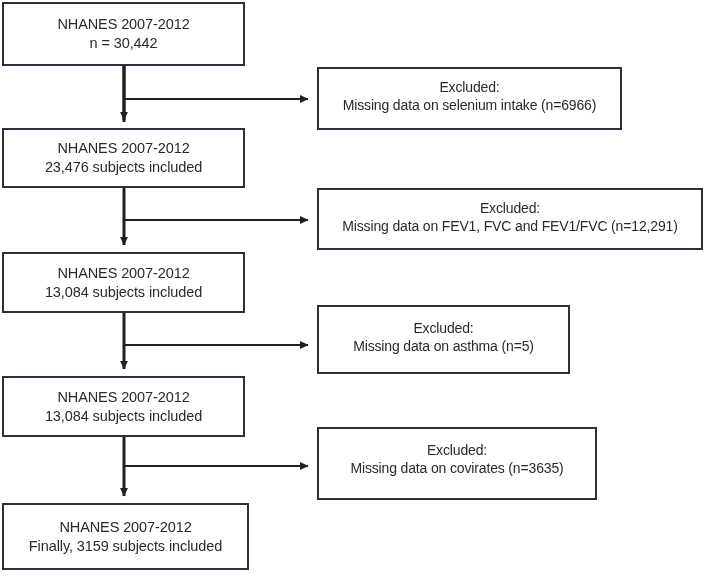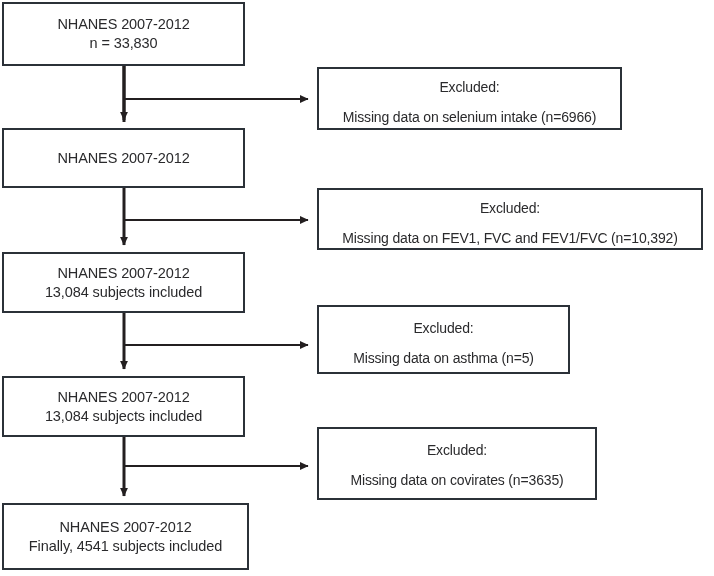--- a/index.html
+++ b/index.html
@@ -42,21 +42,21 @@
     letter-spacing: -0.1px;
   }
   
   .node.excluded {
     font-size: 14px;
     letter-spacing: -0.15px;
     justify-content: flex-start;
     padding-top: 9px;
   }
   .node.excluded .line.l2 {
-    margin-top: 12px;
+    margin-top: 0;
   }
   .connector-layer {
     position: absolute;
     left: 0;
     top: 0;
     width: 714px;
     height: 576px;
     pointer-events: none;
   }
 </style>
@@ -90,35 +90,36 @@
     </g>
 
     <g>
       <path d="M 124 437 L 124 496" stroke="#231f20" stroke-width="3" fill="none" marker-end="url(#arrowhead)"></path>
       <path d="M 124 466 L 308 466" stroke="#231f20" stroke-width="2.2" fill="none" marker-end="url(#arrowhead)"></path>
     </g>
   </svg>
 
   <div class="node cohort" style="left:2px; top:2px; width:243px; height:64px;">
     <span class="line l1">NHANES 2007-2012</span>
-    <span class="line l2">n = 33,830</span>
+    <span class="line l2">n = 30,442</span>
   </div>
 
   <div class="node excluded" style="left:317px; top:67px; width:305px; height:63px;">
     <span class="line l1">Excluded:</span>
     <span class="line l2">Missing data on selenium intake (n=6966)</span>
   </div>
 
   <div class="node cohort" style="left:2px; top:128px; width:243px; height:60px;">
     <span class="line l1">NHANES 2007-2012</span>
+    <span class="line l2">23,476 subjects included</span>
   </div>
 
   <div class="node excluded" style="left:317px; top:188px; width:386px; height:62px;">
     <span class="line l1">Excluded:</span>
-    <span class="line l2">Missing data on FEV1, FVC and FEV1/FVC (n=10,392)</span>
+    <span class="line l2">Missing data on FEV1, FVC and FEV1/FVC (n=12,291)</span>
   </div>
 
   <div class="node cohort" style="left:2px; top:252px; width:243px; height:61px;">
     <span class="line l1">NHANES 2007-2012</span>
     <span class="line l2">13,084 subjects included</span>
   </div>
 
   <div class="node excluded" style="left:317px; top:305px; width:253px; height:69px; padding-top:12px;">
     <span class="line l1">Excluded:</span>
     <span class="line l2">Missing data on asthma (n=5)</span>
@@ -129,16 +130,16 @@
     <span class="line l2">13,084 subjects included</span>
   </div>
 
   <div class="node excluded" style="left:317px; top:427px; width:280px; height:73px; padding-top:12px;">
     <span class="line l1">Excluded:</span>
     <span class="line l2">Missing data on covirates (n=3635)</span>
   </div>
 
   <div class="node cohort" style="left:2px; top:503px; width:247px; height:67px;">
     <span class="line l1">NHANES 2007-2012</span>
-    <span class="line l2">Finally, 4541 subjects included</span>
+    <span class="line l2">Finally, 3159 subjects included</span>
   </div>
 
 </div>
 
 </body></html>

